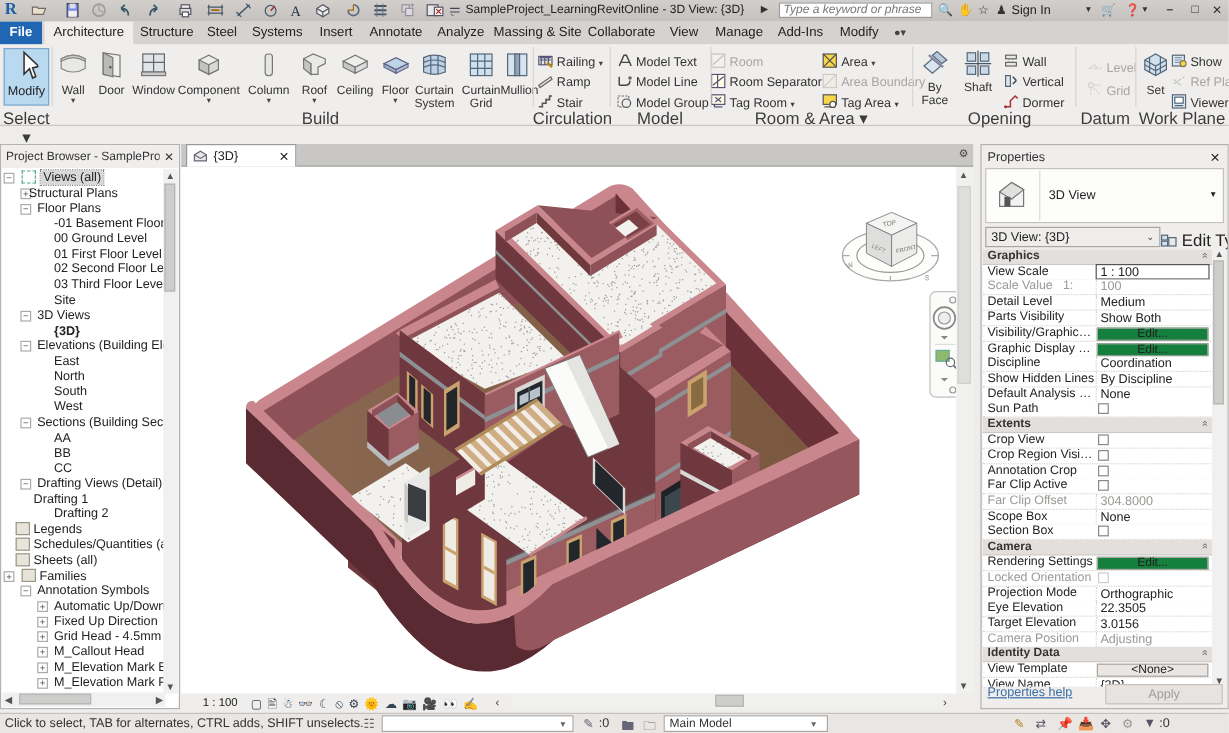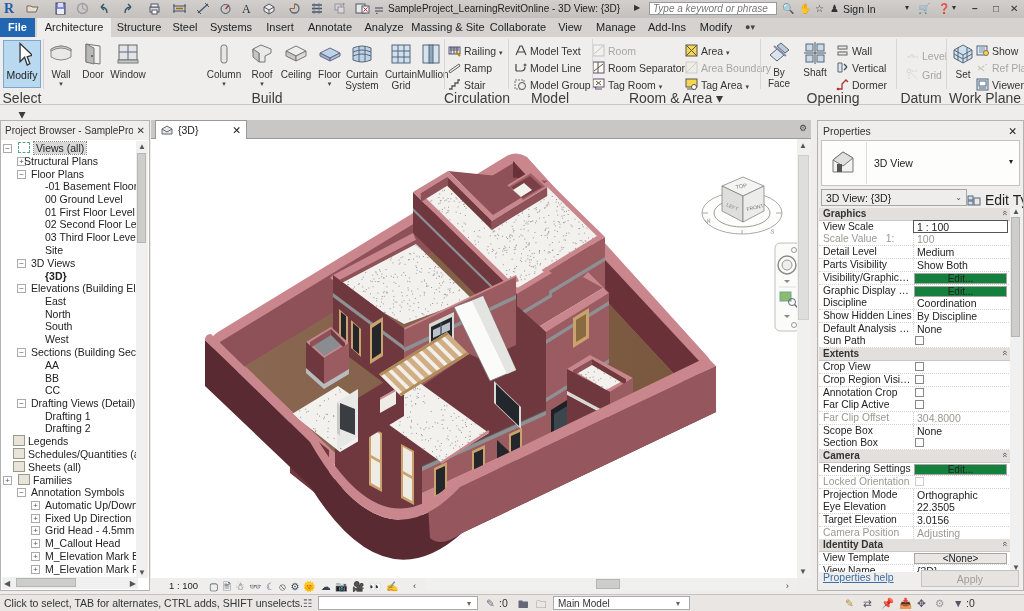--- a/index.html
+++ b/index.html
@@ -186,20 +186,25 @@
         <path d="M6 3 L20 5 L20 23 L6 21 Z" fill="#f0f0ee" stroke="#777"></path>
         <path d="M6 3 L14 7 L14 23 L6 21 Z" fill="#b9b9b7" stroke="#777"></path>
         <circle cx="12" cy="15" r="1" fill="#555"></circle>
       </svg><div class="blab">Door</div></div>
     <div class="bigbtn" style="left:108px;width:40px"><svg width="26" height="26" viewBox="0 0 26 26">
         <rect x="4" y="4" width="18" height="15" fill="#dfe5ea" stroke="#666"></rect>
         <line x1="13" y1="4" x2="13" y2="19" stroke="#666"></line>
         <line x1="4" y1="11" x2="22" y2="11" stroke="#666"></line>
         <rect x="3" y="19" width="20" height="3" fill="#c9c9c7" stroke="#777"></rect>
       </svg><div class="blab">Window</div></div>
+    <div class="bigbtn" style="left:148px;width:52px"><svg width="26" height="26" viewBox="0 0 26 26">
+        <path d="M5 9 L13 5 L21 9 L21 17 L13 21 L5 17 Z" fill="#ececea" stroke="#777"></path>
+        <path d="M5 9 L13 13 L13 21 L5 17 Z" fill="#c2c2c0" stroke="#777"></path>
+        <path d="M13 13 L21 9 L21 17 L13 21 Z" fill="#d8d8d6" stroke="#777"></path>
+      </svg><div class="blab">Component</div><div class="rarr">▾</div></div>
     <div class="bigbtn" style="left:204px;width:40px"><svg width="26" height="26" viewBox="0 0 26 26">
         <rect x="10" y="4" width="6" height="18" rx="2.5" fill="#e6e6e4" stroke="#777"></rect>
       </svg><div class="blab">Column</div><div class="rarr">▾</div></div>
     <div class="bigbtn" style="left:246px;width:32px"><svg width="26" height="26" viewBox="0 0 26 26">
         <path d="M4 8 L12 4 L22 8 L22 12 L16 15 L16 21 L10 21 L10 12 L4 12 Z" fill="#e9e9e7" stroke="#777"></path>
         <path d="M4 8 L10 12 L10 21 L4 16 Z" fill="#c5c5c3" stroke="#777"></path>
       </svg><div class="blab">Roof</div><div class="rarr">▾</div></div>
     <div class="bigbtn" style="left:278px;width:36px"><svg width="26" height="26" viewBox="0 0 26 26">
         <path d="M3 10 L13 5 L23 10 L13 15 Z" fill="#eeeeec" stroke="#777"></path>
         <path d="M3 10 L13 15 L13 20 L3 15 Z" fill="#c8c8c6" stroke="#777"></path>
@@ -412,21 +417,21 @@
         <span class="tlbl" style="left:44px;">BB</span>
       </div>
       <div class="trow" style="top:244px">
         <span class="tlbl" style="left:44px;">CC</span>
       </div>
       <div class="trow" style="top:257px">
         <span class="ebox" style="left:16px">−</span>
         <span class="tlbl" style="left:30px">Drafting Views (Detail)</span>
       </div>
       <div class="trow" style="top:270px">
-        <span class="tlbl" style="left:44px;text-align:right;">Drafting 1</span>
+        <span class="tlbl" style="left:27px;text-align:right;">Drafting 1</span>
       </div>
       <div class="trow" style="top:282px">
         <span class="tlbl" style="left:44px;">Drafting 2</span>
       </div>
       <div class="trow" style="top:295px">
         <span class="fico" style="left:12px"></span>
         <span class="tlbl" style="left:27px">Legends</span>
       </div>
       <div class="trow" style="top:308px">
         <span class="fico" style="left:12px"></span>

